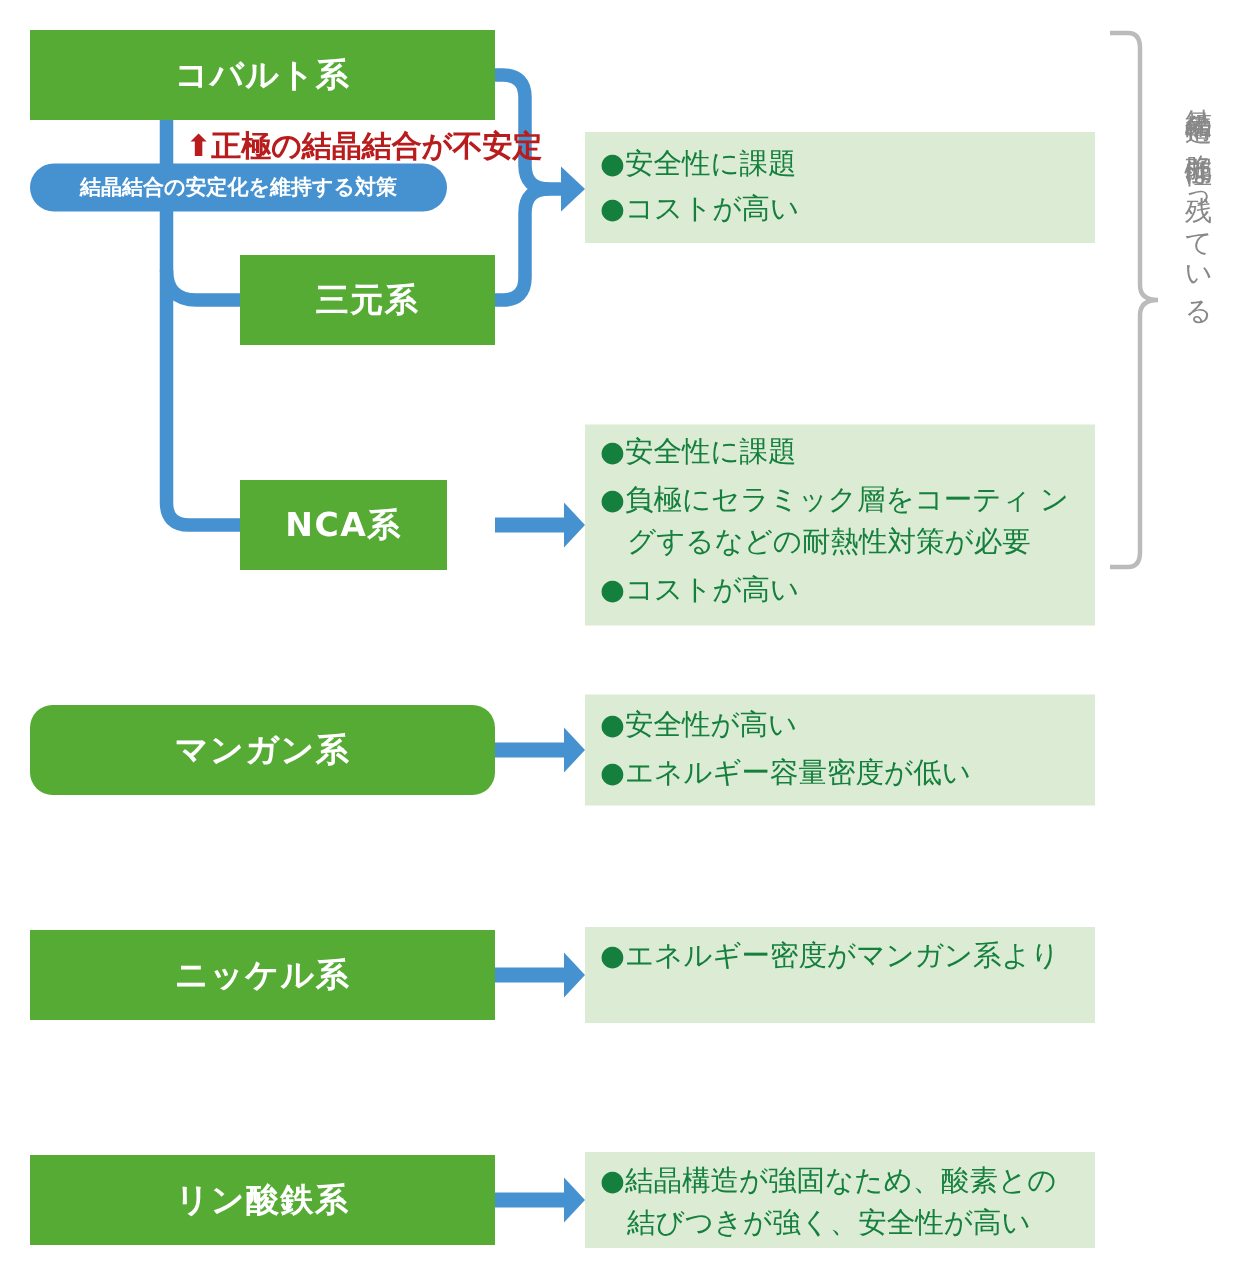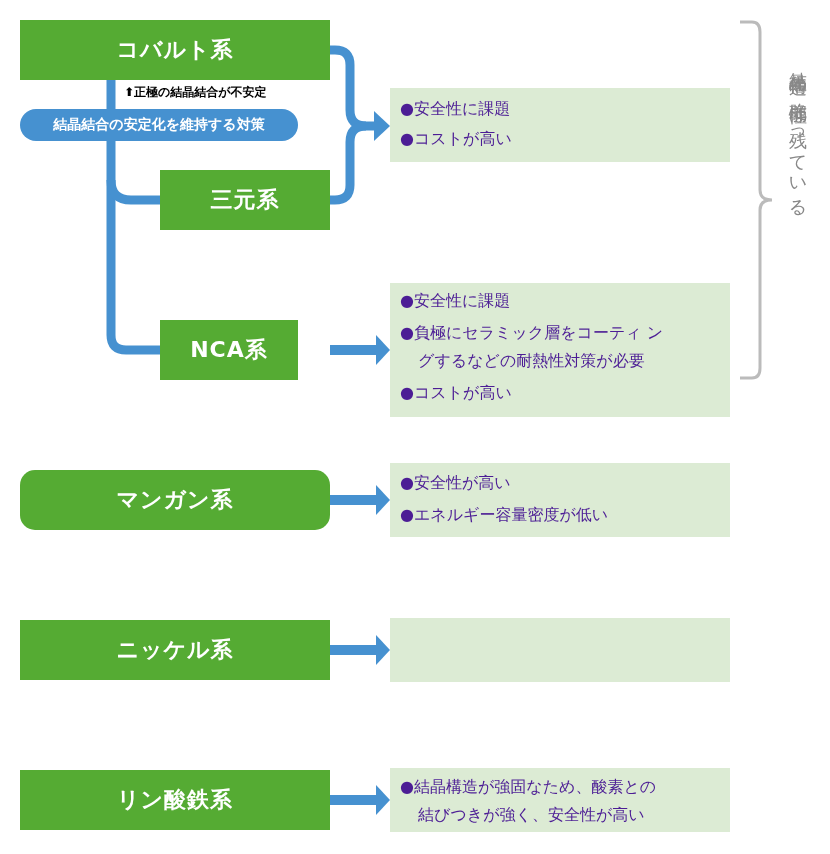--- a/index.html
+++ b/index.html
@@ -1,29 +1,29 @@
 <!DOCTYPE html>
 <html><head>
   <meta charset="utf-8">
   <style>
     html, body { margin: 0; padding: 0; background: #ffffff; }
     body { width: 830px; height: 854px; position: relative; overflow: hidden;
            font-family: "DejaVu Sans", "Liberation Sans", sans-serif; }
     .node { position: absolute; background: #55ab33; color: #ffffff; font-weight: bold;
             font-size: 22px; display: flex; align-items: center; justify-content: center;
             letter-spacing: 1px; }
-    .info { position: absolute; background: #dcebd4; color: #4c1d95; font-size: 16px;
+    .info { position: absolute; background: #dcebd4; color: #15803d; font-size: 19px;
             box-sizing: border-box; padding: 8px 10px 8px 10px; line-height: 28px; }
     .info .item { display: block; }
     .info .item.cont { padding-left: 18px; }
     svg.lines { position: absolute; left: 0; top: 0; }
     .pill { position: absolute; background: #4691d0; color: #ffffff; font-size: 14px;
             border-radius: 16px; display: flex; align-items: center; justify-content: center;
             font-weight: bold; }
-    .note { position: absolute; color: #000000; font-size: 12px; font-weight: bold; }
+    .note { position: absolute; color: #b91c1c; font-size: 20px; font-weight: bold; }
     .vertical { position: absolute; color: #888888; font-size: 18px;
                 writing-mode: vertical-rl; letter-spacing: 2px; }
   </style>
 </head>
 <body>
 
 <svg class="lines" width="830" height="854">
 
   <path d="M111 80 L111 335 Q111 350 126 350 L160 350" fill="none" stroke="#4691d0" stroke-width="9"></path>
 
@@ -88,20 +88,21 @@
   <span class="item cont" style="margin-bottom:4px;"><span>グするなどの耐熱性対策が必要</span></span>
   <span class="item"><span>●</span><span>コストが高い</span></span>
 </div>
 
 <div class="info" style="left:390px;top:463px;width:340px;height:74px;line-height:32px;padding-top:4px;">
   <span class="item"><span>●</span><span>安全性が高い</span></span>
   <span class="item"><span>●</span><span>エネルギー容量密度が低い</span></span>
 </div>
 
 <div class="info" style="left:390px;top:618px;width:340px;height:64px;padding-top:5px;">
+  <span class="item"><span>●</span><span>エネルギー密度がマンガン系より</span></span>
 </div>
 
 <div class="info" style="left:390px;top:768px;width:340px;height:64px;padding-top:5px;">
   <span class="item"><span>●</span><span>結晶構造が強固なため、酸素との</span></span>
   <span class="item cont"><span>結びつきが強く、安全性が高い</span></span>
 </div>
 
 <div class="vertical" style="left:786px;top:58px;">結晶構造の脆弱性は残っている</div>
 
 </body></html>

